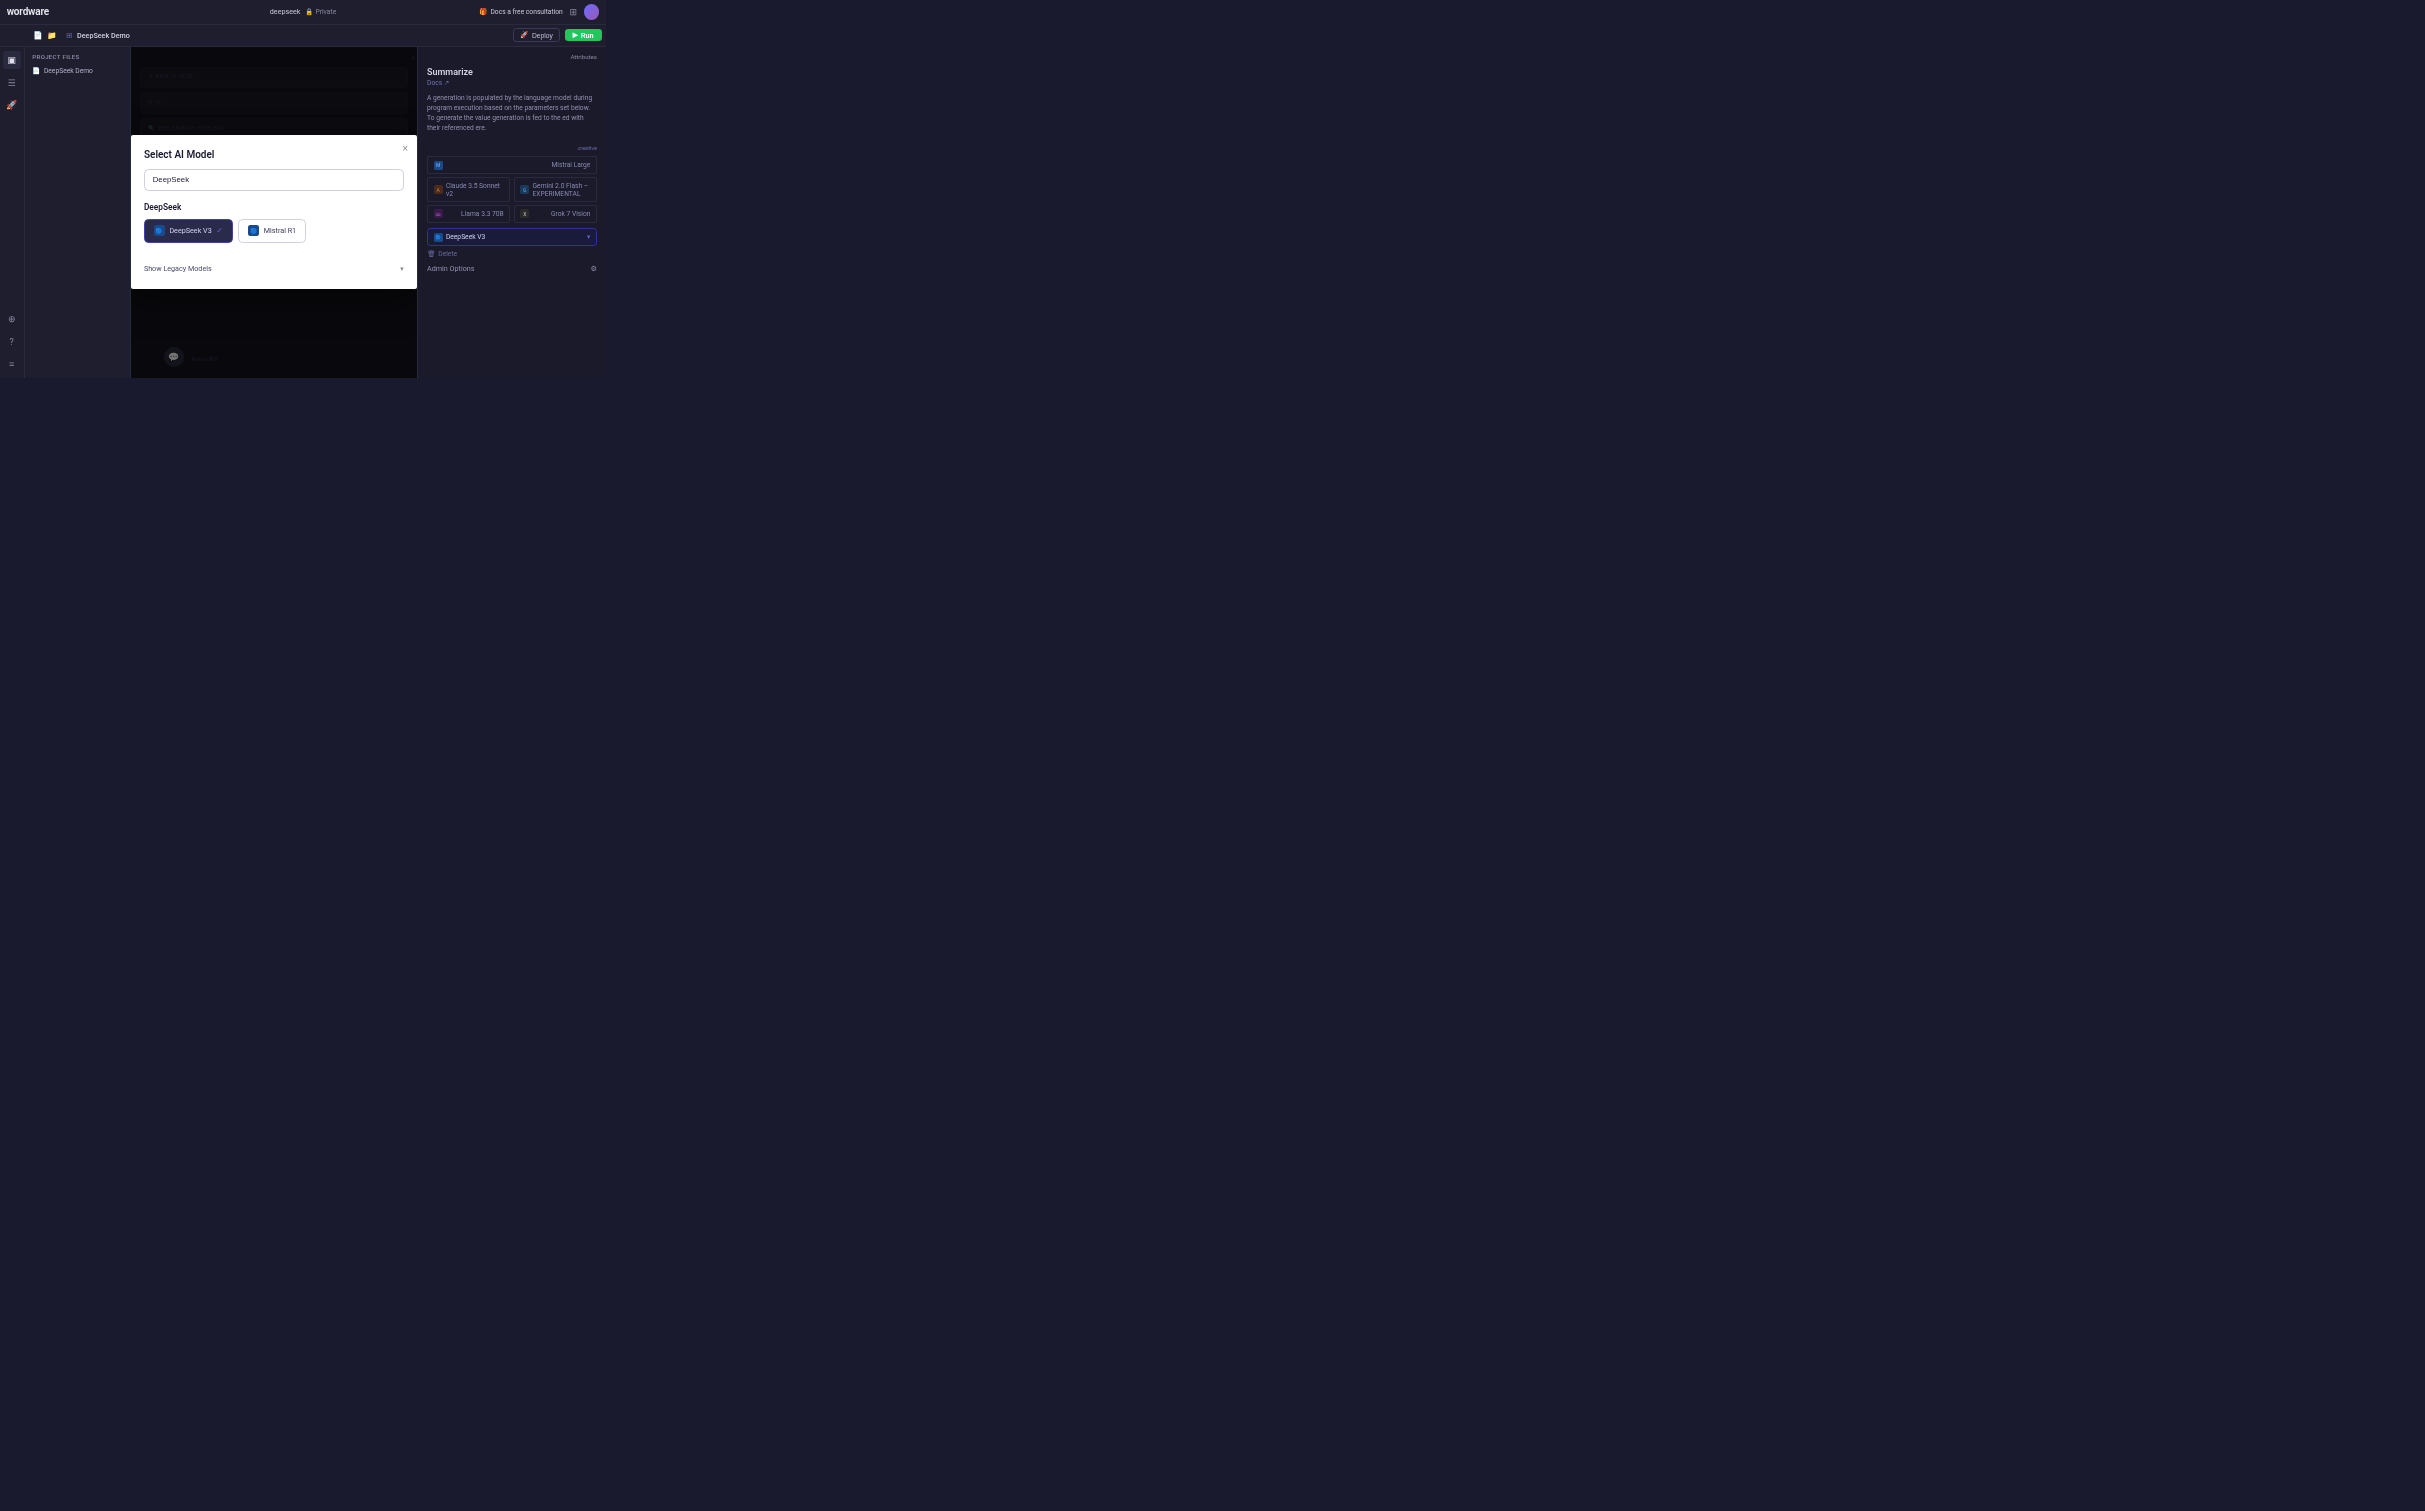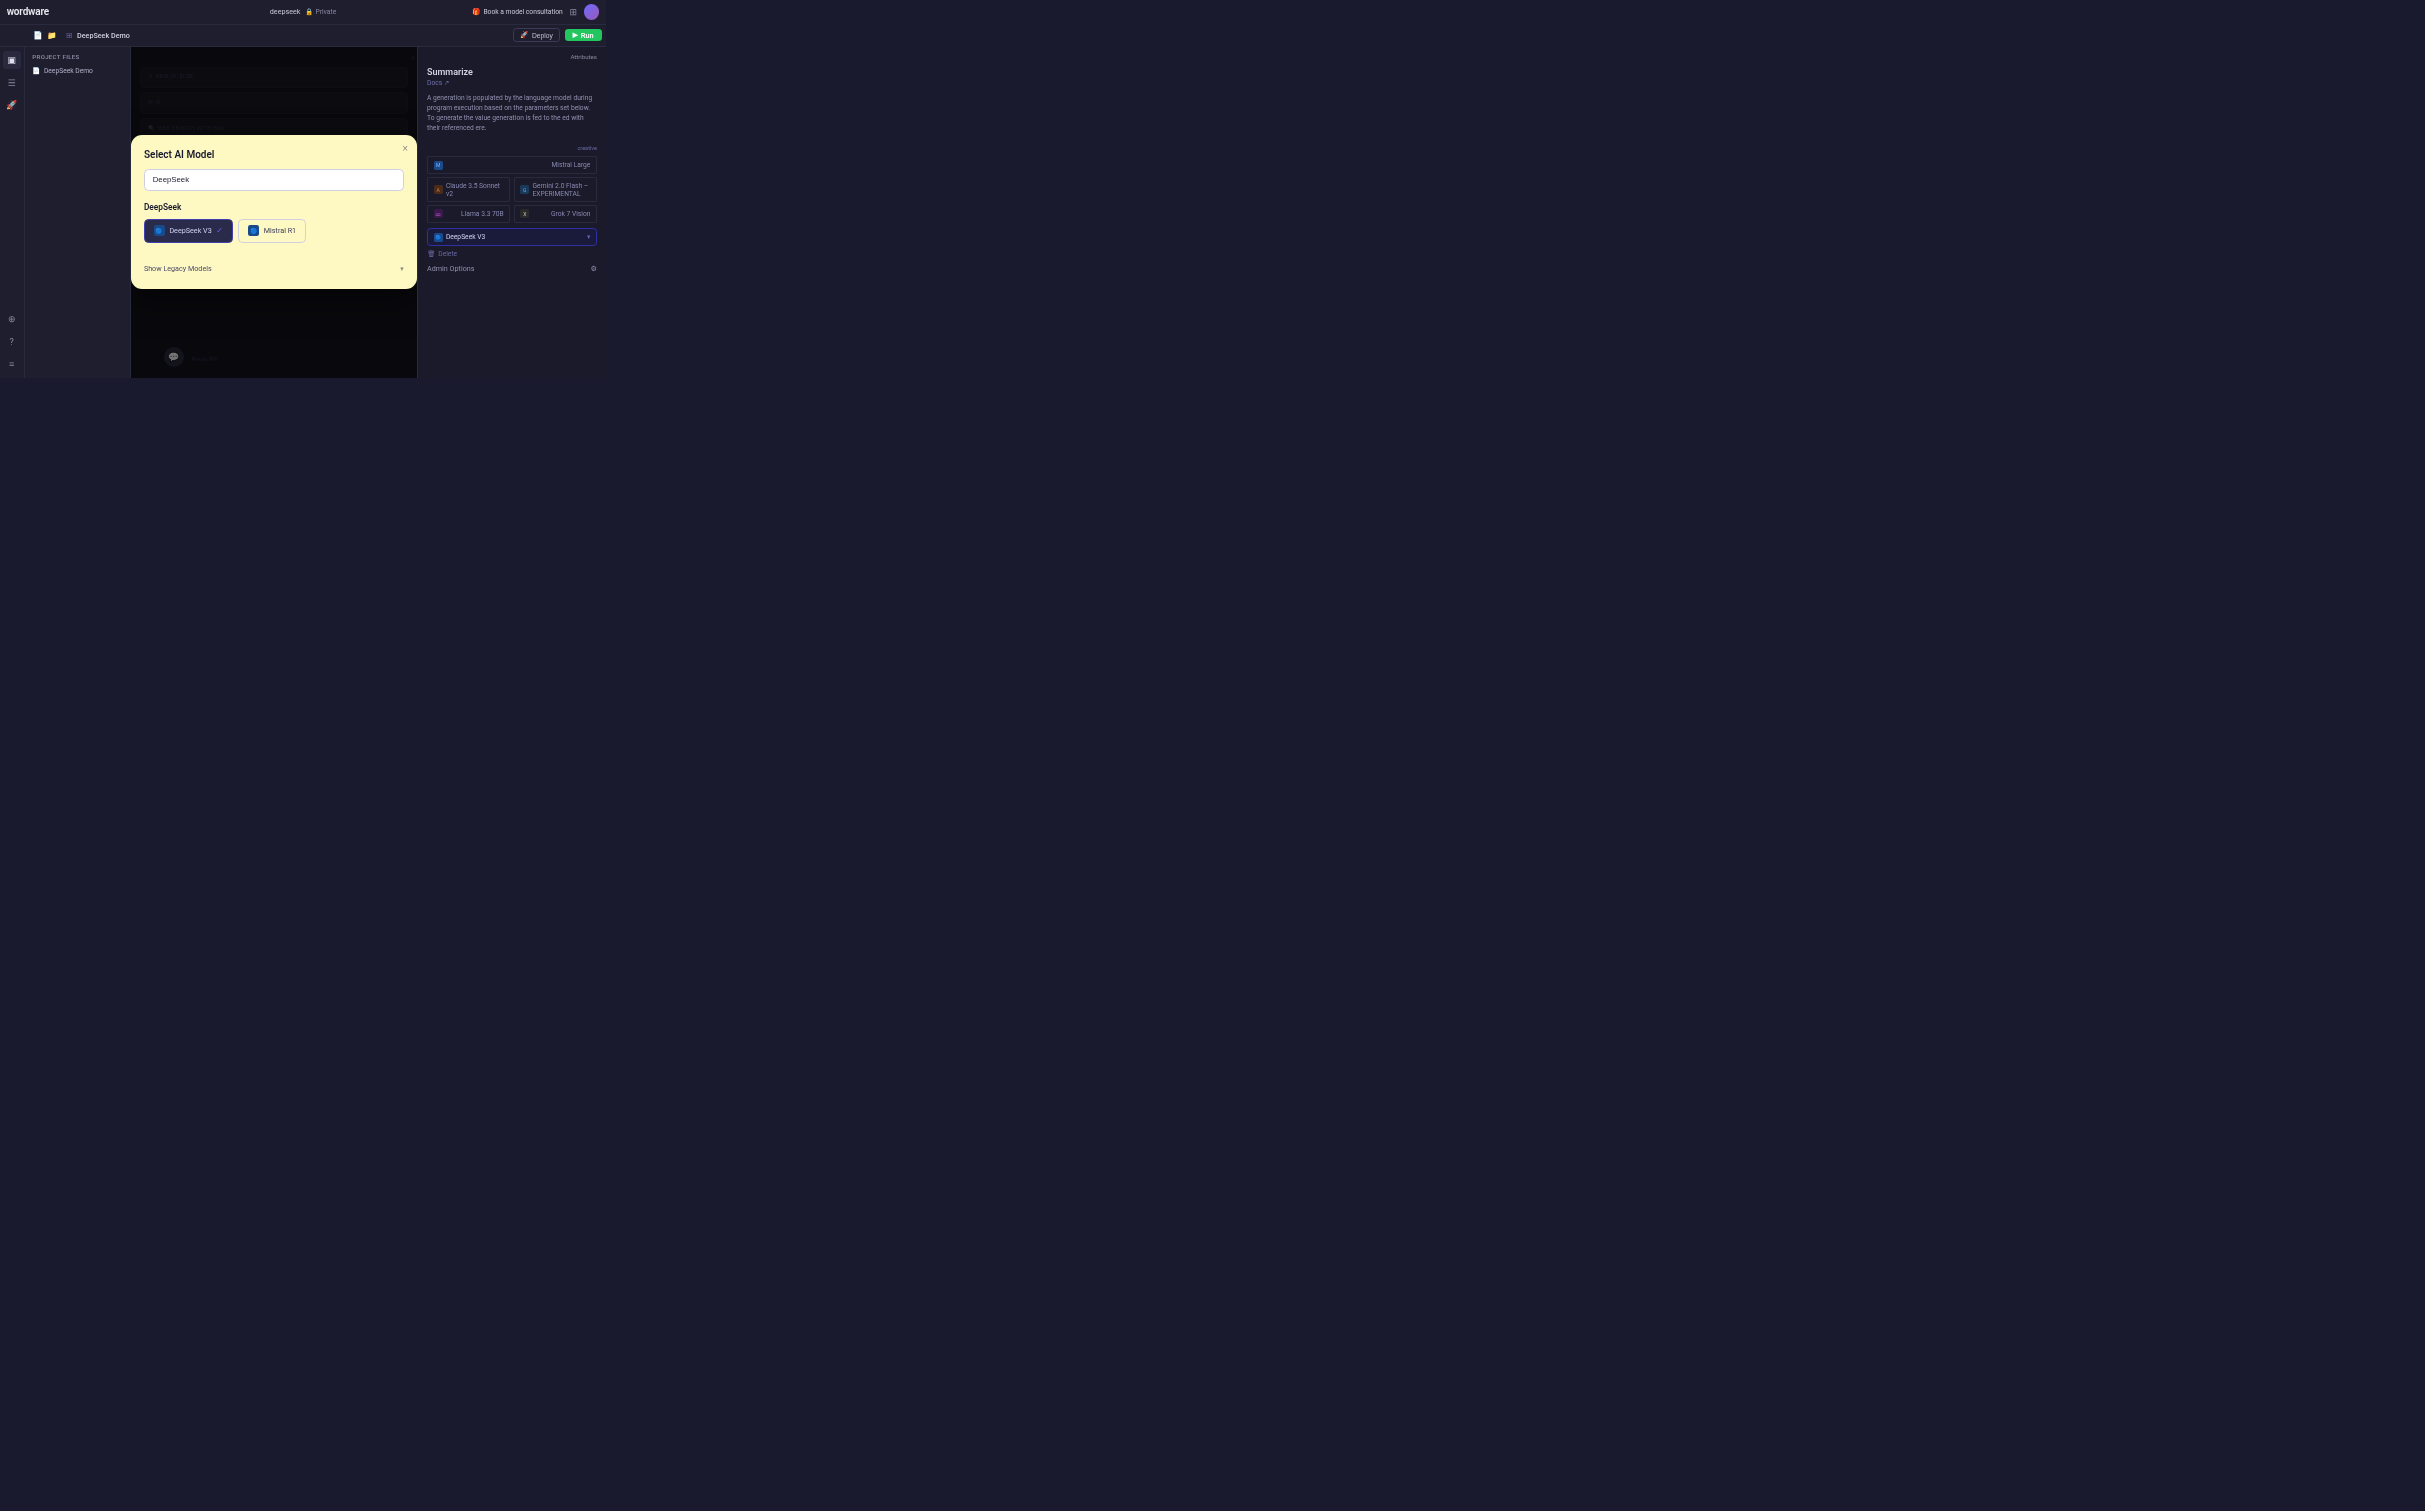--- a/index.html
+++ b/index.html
@@ -399,22 +399,22 @@
       inset: 0;
       background: rgba(0, 0, 0, 0.55);
       display: flex;
       align-items: center;
       justify-content: center;
       z-index: 100;
     }
 
     
     .modal {
-      background: #fef9c3;
-      border-radius: 11px;
+      background: #ffffff;
+      border-radius: 2px;
       width: 323px;
       padding: 13.4px;
       position: relative;
       box-shadow: 0 11px 33px rgba(0,0,0,0.5);
     }
     .modal-title {
       font-size: 10px;
       font-weight: 600;
       color: #1a1a2e;
       margin-bottom: 9px;
@@ -549,21 +549,21 @@
   <div class="topbar-center">
     <span class="topbar-project-name">deepseek</span>
     <div class="topbar-privacy">
       <span>🔒</span>
       <span>Private</span>
     </div>
   </div>
   <div class="topbar-right">
     <div class="topbar-consult">
       <span>🎁</span>
-      <span>Book a model consultation</span>
+      <span>Docs a free consultation</span>
     </div>
     <span class="topbar-grid-icon">⊞</span>
     <div class="topbar-avatar"></div>
   </div>
 </div>
 
 <div class="toolbar2">
   <div style="display:flex;gap:4.5px;align-items:center;margin-right:4.5px;">
     <span style="color:#6060a0;font-size:7.8px;">📄</span>
     <span style="color:#6060a0;font-size:7.8px;">📁</span>

